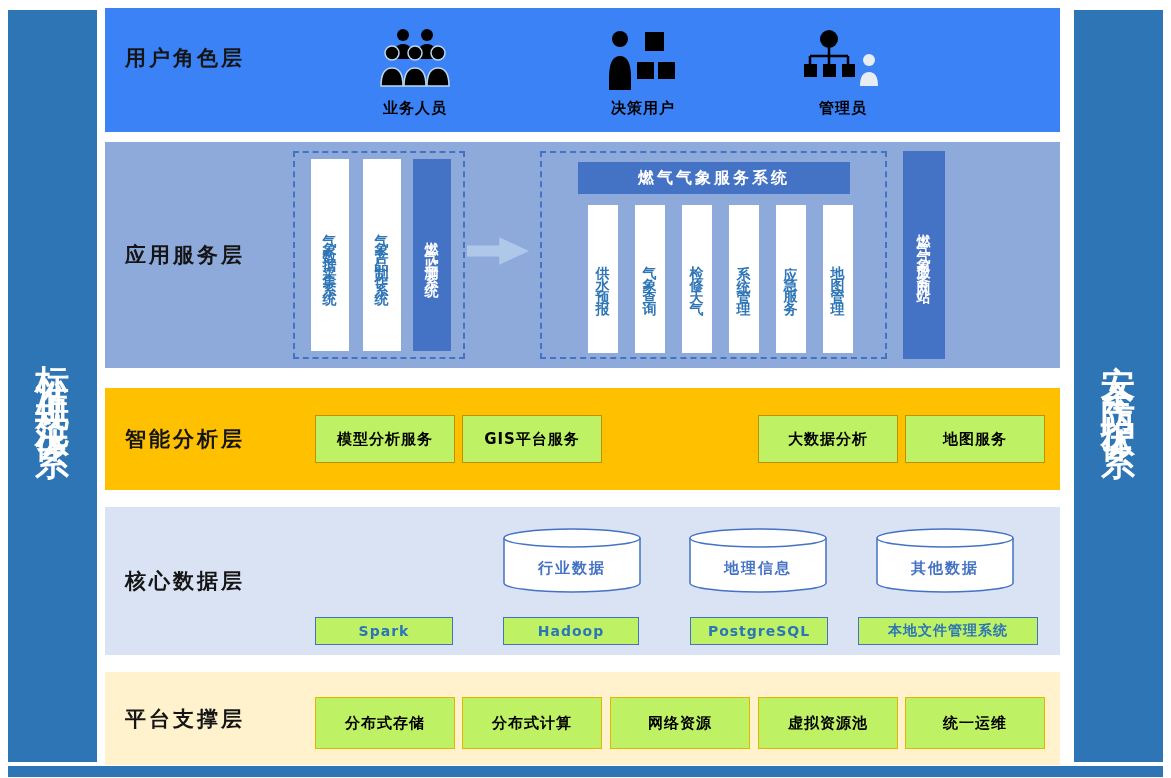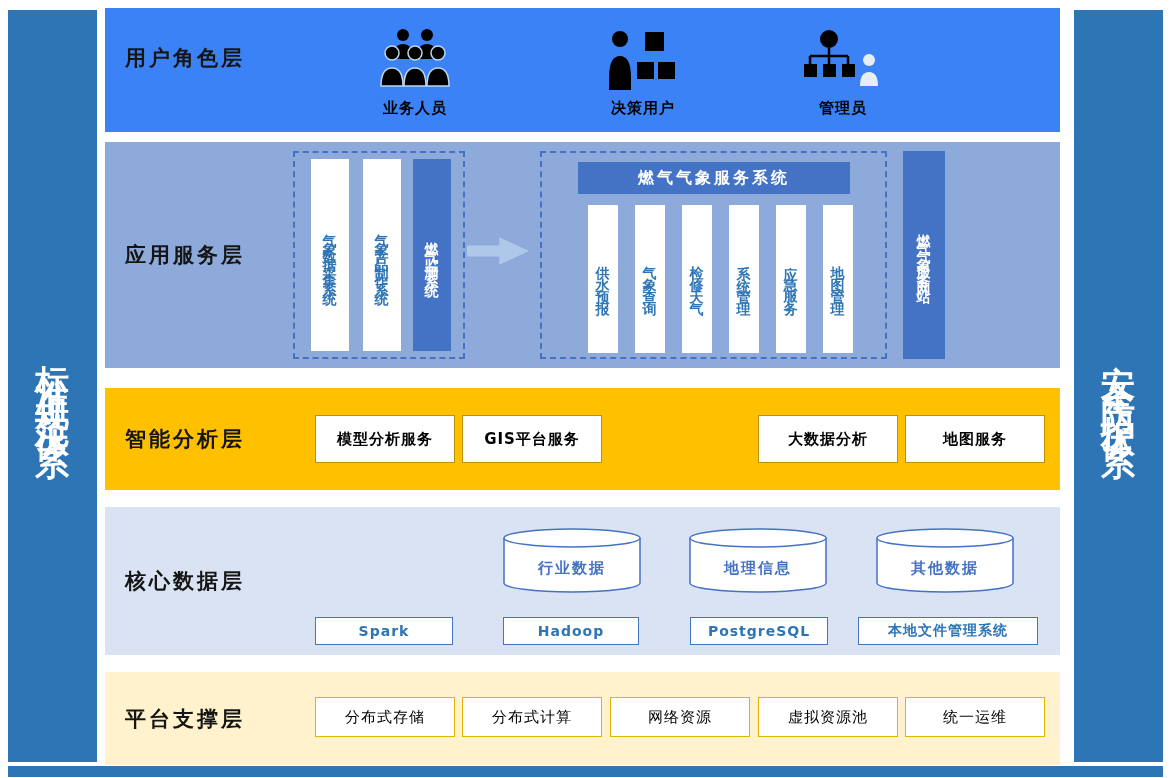--- a/index.html
+++ b/index.html
@@ -53,26 +53,26 @@
     position:absolute; background:#4472C4; color:#ffffff;
     display:flex; align-items:center; justify-content:center;
     font-size:16px; font-weight:bold; letter-spacing:3px; white-space:nowrap;
   }
   .arrow {
     position:absolute; width:62px; height:30px; background:#AFC8EA;
     clip-path:polygon(0 32%, 52% 32%, 52% 4%, 100% 50%, 52% 96%, 52% 68%, 0 68%);
   }
   
   .wbox {
-    position:absolute; background:#ffffff; display:flex;
+    position:absolute; background:#bef264; display:flex;
     align-items:center; justify-content:center; white-space:nowrap;
   }
   .svc-box  { width:140px; height:48px; top:27px; border:1px solid #BF9000; font-size:15px; font-weight:bold; color:#000; letter-spacing:1px; }
   .tech-box { height:28px; top:110px; border:1px solid #4472C4; font-size:14px; font-weight:bold; color:#2E75B6; letter-spacing:1px; }
-  .plat-box { width:140px; height:40px; top:25px; border:1px solid #E3B500; font-size:15px; font-weight:normal; color:#000; letter-spacing:1px; }
+  .plat-box { width:140px; height:52px; top:25px; border:1px solid #E3B500; font-size:15px; font-weight:bold; color:#000; letter-spacing:1px; }
   
   .cyl { position:absolute; top:20px; width:140px; height:66px; }
   .cyl svg { position:absolute; left:0; top:0; }
   .cyl-label {
     position:absolute; left:0; right:0; top:32px; text-align:center;
     font-size:15px; font-weight:bold; color:#4472C4; letter-spacing:2px;
   }
   
   .bottom-bar { position:absolute; left:8px; top:766px; width:1155px; height:11px; background:#2E75B6; }
 </style>

